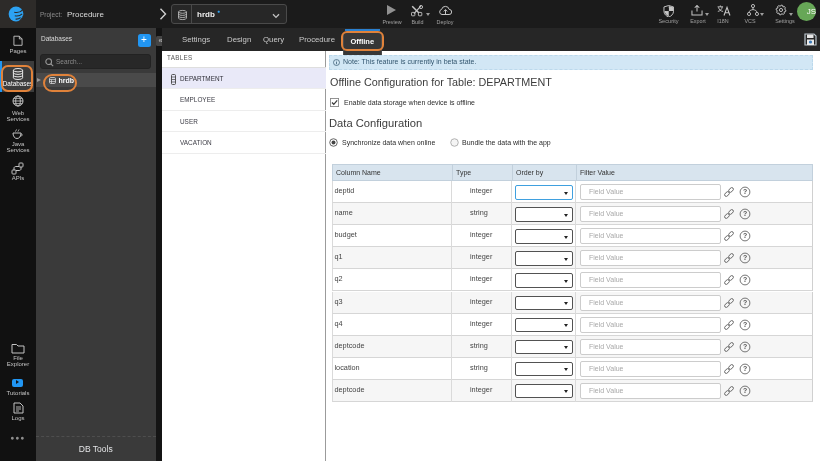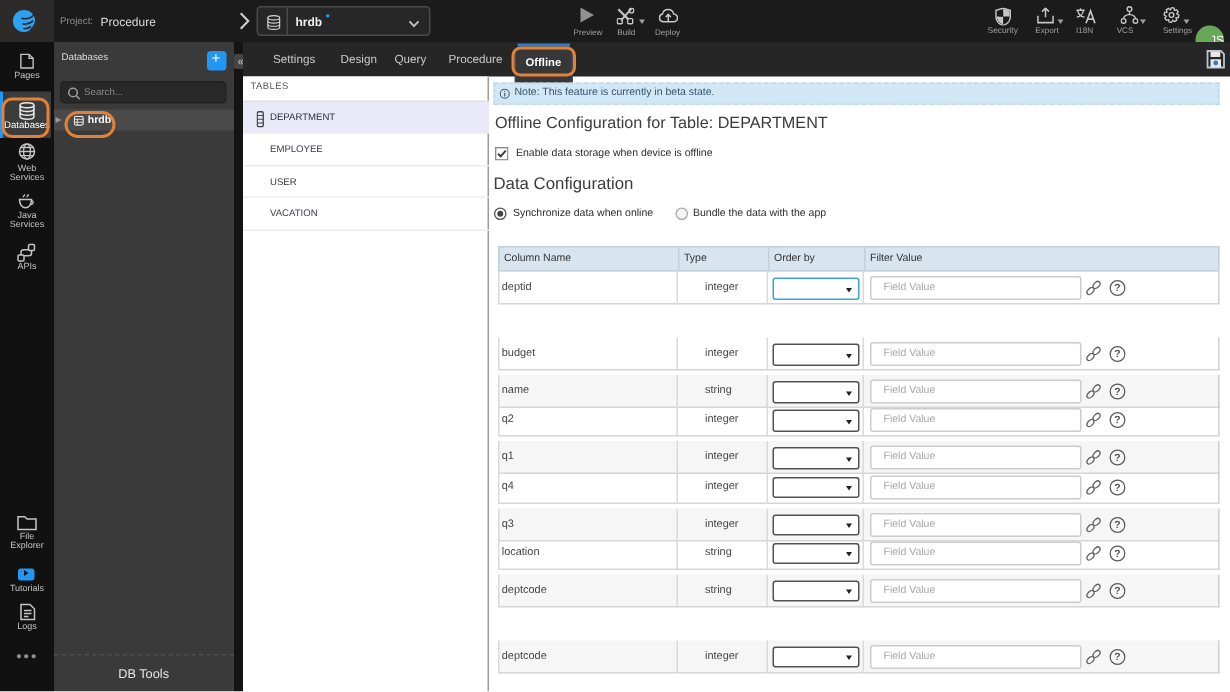--- a/index.html
+++ b/index.html
@@ -28,21 +28,21 @@
 
 
 #tblList { left:161.5px; top:51px; width:164.5px; height:410px; background:#fff; border-right:1px solid #9b9b9b; }
 .tRow { position:absolute; left:162px; width:164px; height:21.4px; border-bottom:1px solid #ededed; font-size:6.4px; color:#3b3b44; line-height:21.4px; }
 
 
 #cfgTable { left:332px; top:164px; width:574px; height:239px; }
 #cfgHead { position:absolute; left:0; top:0; width:481px; height:17px; background:#d8e4ee; border:1px solid #c2d0dc; }
 .hCell { position:absolute; top:0; height:16px; line-height:16px; font-size:7px; color:#333; padding-left:3px; border-left:1px solid #c2d0dc; }
 .bRow { position:absolute; left:0; width:481px; height:22.1px; border-bottom:1px solid #d6d6d6; border-left:1px solid #dadada; border-right:1px solid #d0d0d0; }
-.bRow.alt { background:#f6f6f6;margin-top:47px; }
+.bRow.alt { background:#f6f6f6; }
 .cName { position:absolute; left:1.5px; top:0; height:20px; line-height:20px; font-size:7.3px; color:#454545; }
 .cType { position:absolute; left:137px; top:0; height:20px; line-height:20px; font-size:7.3px; color:#454545; }
 .vline { position:absolute; top:0; width:1px; height:22.1px; background:#dadada; }
 .sel { position:absolute; left:182px; top:4px; width:58px; height:14.5px; background:#fff; border:1px solid #525252; border-radius:2px; }
 .sel.focus { border:1px solid #3fa0df; }
 .sel .ar { position:absolute; right:4.5px; top:5.5px; width:0; height:0; border-left:2.4px solid transparent; border-right:2.4px solid transparent; border-top:3px solid #222; }
 .inp { position:absolute; left:247px; top:3px; width:141px; height:16px; background:#fff; border:1px solid #ccc; border-radius:2px; font-size:7px; color:#a8a8a8; line-height:14px; padding-left:8px; }
 .icoLink { position:absolute; left:390px; top:5px; }
 .icoHelp { position:absolute; left:406px; top:5px; }
 </style>
@@ -121,21 +121,21 @@
   <path d="M6.5 4 V6 M6.5 6 C4 6.5 2.2 7.5 2.2 9 M6.5 6 C9 6.5 10.8 7.5 10.8 9" fill="none" stroke="#c6c6c6" stroke-width="1"></path>
 </svg>
 <div class="caret abs" style="left:760px;top:13px"></div>
 <div class="tbLbl" style="left:740px;top:18px;width:20px">VCS</div>
 <svg class="abs" style="left:775px;top:4px" width="12" height="12" viewBox="0 0 13 13">
   <path d="M10.31 5.66 L11.80 6.50 L11.47 8.33 L9.78 8.60 L10.25 10.25 L8.72 11.31 L7.34 10.31 L6.50 11.80 L4.67 11.47 L4.40 9.78 L2.75 10.25 L1.69 8.72 L2.69 7.34 L1.20 6.50 L1.53 4.67 L3.22 4.40 L2.75 2.75 L4.28 1.69 L5.66 2.69 L6.50 1.20 L8.33 1.53 L8.60 3.22 L10.25 2.75 L11.31 4.28 Z" fill="none" stroke="#c6c6c6" stroke-width="1"></path>
   <circle cx="6.5" cy="6.5" r="1.7" fill="none" stroke="#c6c6c6" stroke-width="1"></circle>
 </svg>
 <div class="caret abs" style="left:789px;top:13px"></div>
 <div class="tbLbl" style="left:770px;top:18px;width:30px">Settings</div>
-<div class="abs" style="left:797px;top:17px;width:19px;height:19px;border-radius:50%;background:#67a757;color:#fff;font-size:8px;font-weight:normal;text-align:right;line-height:19px">JS</div>
+<div class="abs" style="left:797px;top:2px;width:19px;height:19px;border-radius:50%;background:#67a757;color:#fff;font-size:8px;font-weight:normal;text-align:right;line-height:19px">JS</div>
 
 <div id="leftnav" class="abs"></div>
 <svg class="abs" style="left:13px;top:34.5px" width="10" height="11.5" viewBox="0 0 11 12">
   <path d="M1 1 H7 L10 4 V11 H1 Z" fill="none" stroke="#c4c4c4" stroke-width="1"></path>
   <path d="M7 1 V4 H10" fill="none" stroke="#c4c4c4" stroke-width="1"></path>
 </svg>
 <div class="navLbl" style="left:0;top:48.3px">Pages</div>
 <div class="abs" style="left:0;top:60.5px;width:34px;height:31.5px;background:#3c3c3c"></div>
 <div class="abs" style="left:0;top:61px;width:2px;height:30.5px;background:#2196f3"></div>
 <svg class="abs" style="left:11.5px;top:68px" width="12" height="12" viewBox="0 0 12 12">

